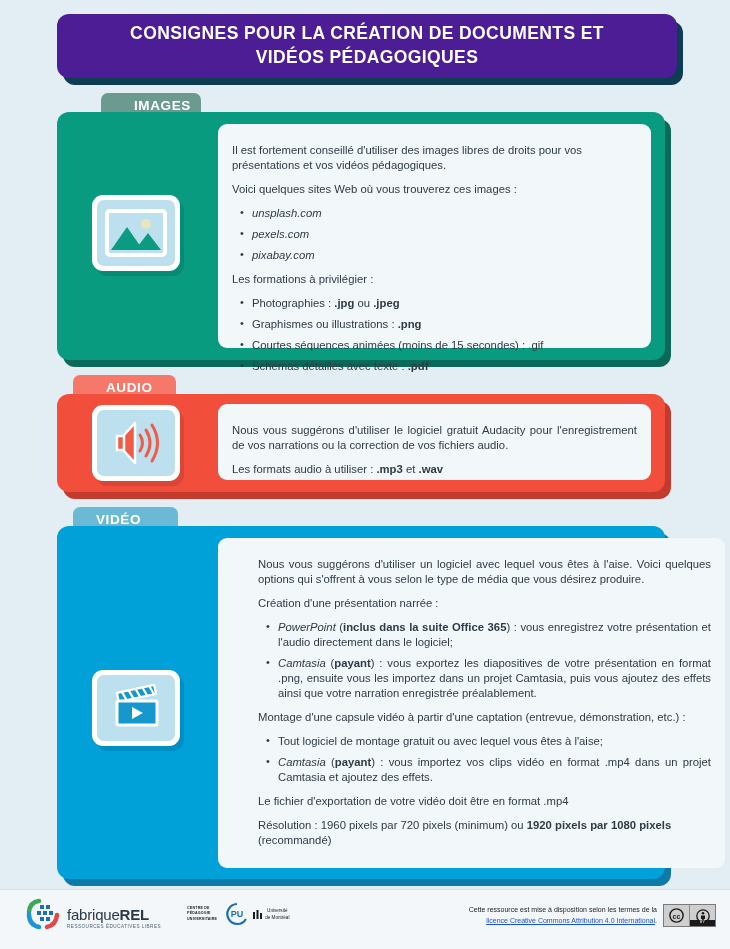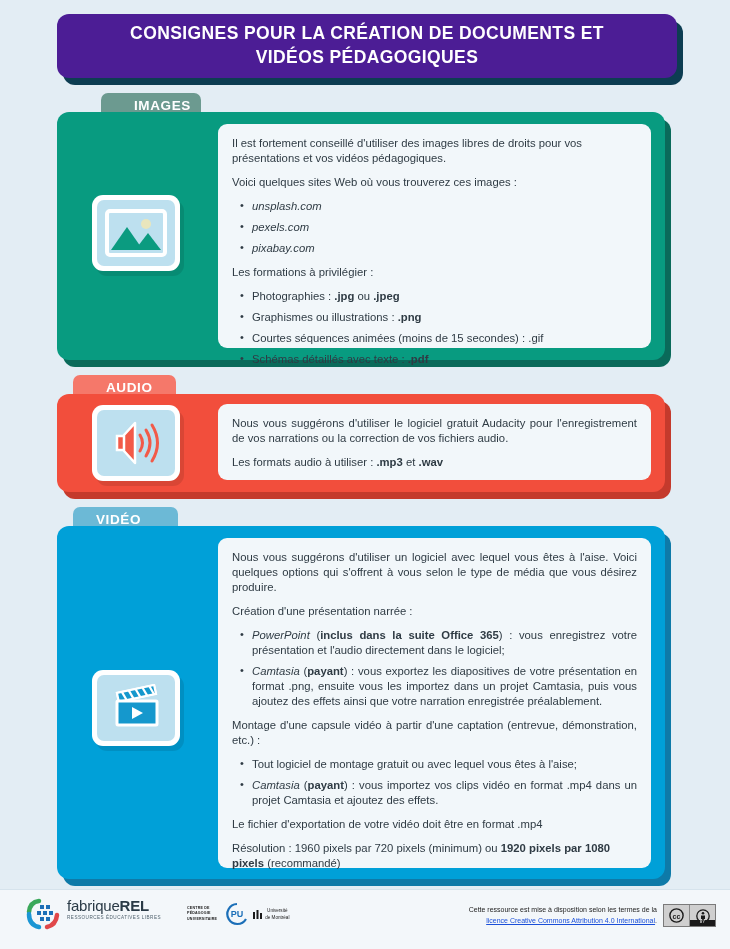--- a/index.html
+++ b/index.html
@@ -86,21 +86,21 @@
     justify-content: center;
   }
   .content-card {
     position: absolute;
     background: #f2f7fa;
     border-radius: 9px;
     box-sizing: border-box;
     padding: 11px 14px 12px 14px;
   }
   .content-card p {
-    margin: 1px 0 9px 0;
+    margin: 8px 0 9px 0;
     font-size: 11.3px;
     line-height: 1.33;
     color: #2f3b44;
   }
   .content-card p:last-child { margin-bottom: 0; }
   .content-card ul {
     margin: 0 0 9px 0;
     padding-left: 20px;
     list-style: none;
   }
@@ -137,41 +137,41 @@
   #panel-audio { left: 57px; top: 394px; width: 608px; height: 98px; }
   #panel-audio .panel-inner { background: #f24e3c; box-shadow: 6px 7px 0 0 #c43a2c; }
   #icon-audio { left: 92px; top: 405px; }
   #card-audio { left: 218px; top: 404px; width: 433px; height: 76px; }
 
   
   #tab-video { left: 73px; top: 507px; width: 105px; background: #6cb9d6; padding-left: 23px; }
   #panel-video { left: 57px; top: 526px; width: 608px; height: 353px; }
   #panel-video .panel-inner { background: #00a0d8; box-shadow: 6px 7px 0 0 #0e7aa8; }
   #icon-video { left: 92px; top: 670px; }
-  #card-video { left: 218px; top: 538px; width: 433px; height: 330px; }
+  #card-video { left: 218px; top: 538px; width: 507px; height: 330px; padding-left: 40px; }
 
   
   .footer {
     position: absolute;
     left: 0;
     top: 889px;
     width: 730px;
     height: 60px;
     background: #f3f7fa;
     border-top: 1px solid #d6e3ec;
   }
   .footer-logos {
     position: absolute;
     left: 26px;
     top: 8px;
     display: flex;
     align-items: center;
     gap: 26px;
   }
-  .rel-logo { display: flex; align-items: flex-start; gap: 7px; }
+  .rel-logo { display: flex; align-items: flex-end; gap: 7px; }
   .rel-text-main {
     font-size: 15px;
     color: #2a3a46;
     letter-spacing: -0.2px;
     line-height: 1;
   }
   .rel-text-sub {
     font-size: 4.6px;
     color: #51626e;
     letter-spacing: 0.5px;

